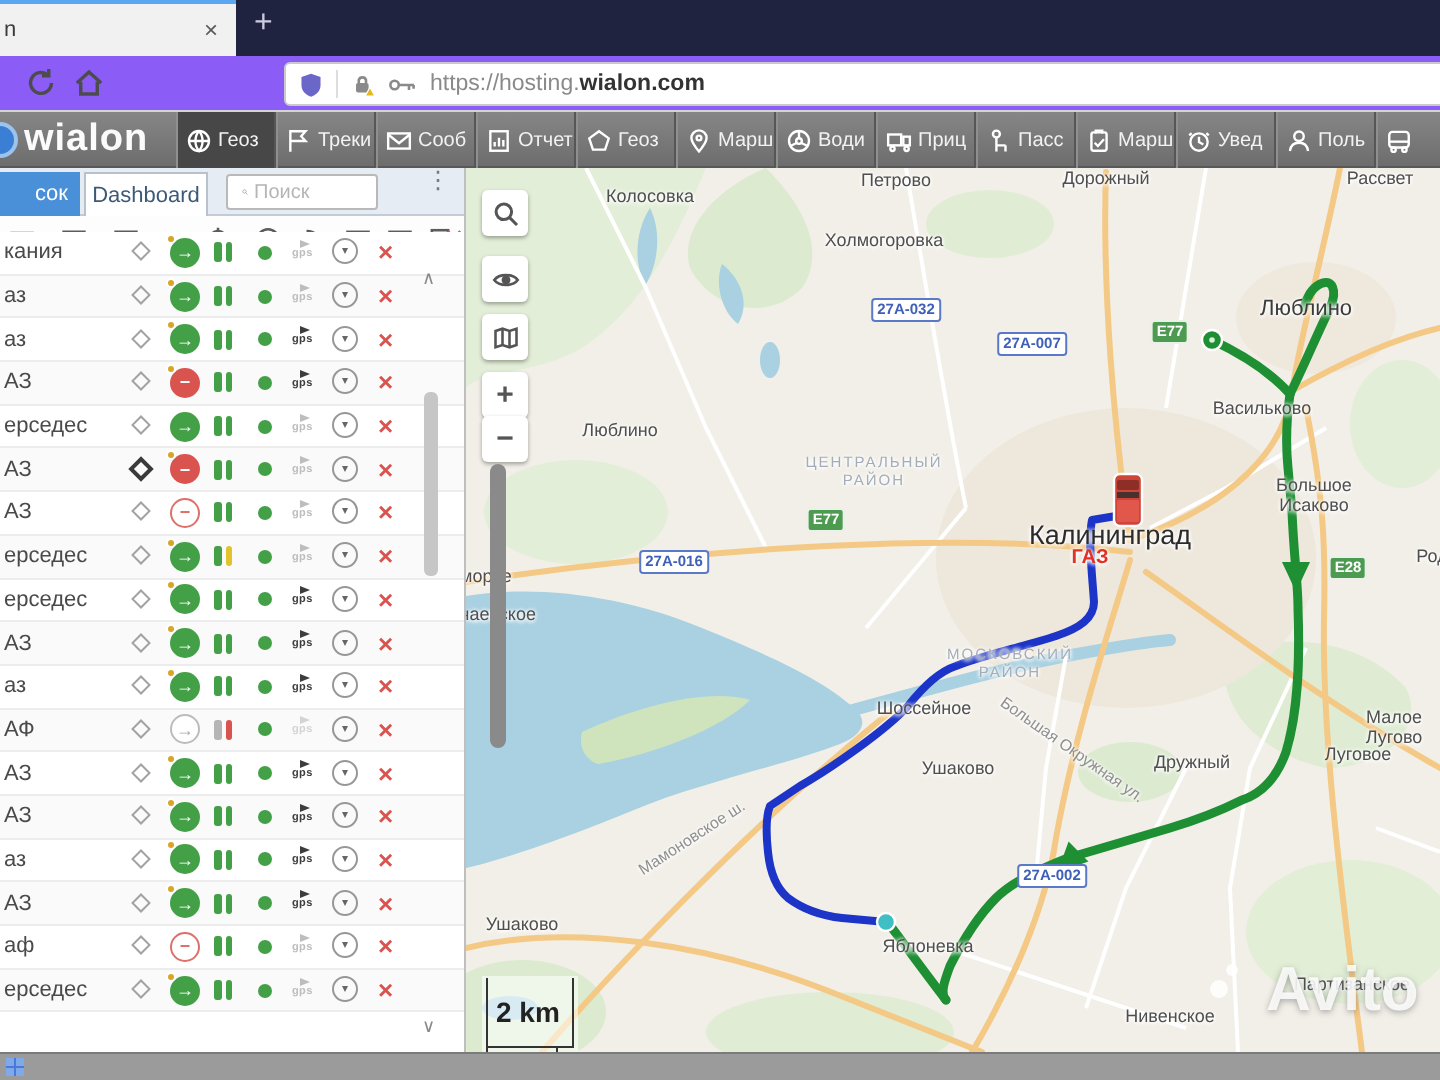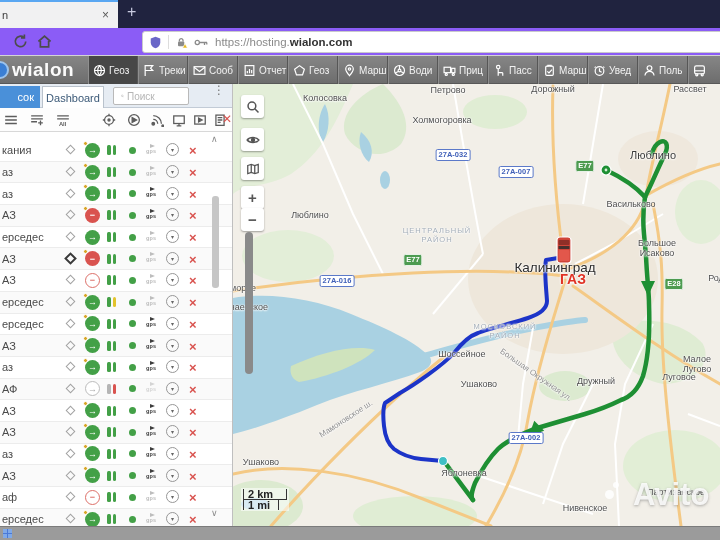--- a/index.html
+++ b/index.html
@@ -34,21 +34,21 @@
   #stabs{position:absolute;left:0;top:0;width:233px;height:24px;background:#e6ecf3;border-bottom:1px solid #c2cbd6;}
   #tab-list{position:absolute;left:0;top:2px;width:40px;height:22px;background:#4a90d9;color:#fff;font-size:11px;display:flex;align-items:center;justify-content:flex-end;padding-right:6px;}
   #tab-dash{position:absolute;left:42px;top:2px;width:62px;height:22px;background:#fff;border:1px solid #b9c2cc;border-bottom:none;color:#3c5a78;font-size:11px;display:flex;align-items:center;justify-content:center;}
   #ssearch{position:absolute;left:113px;top:3px;width:76px;height:18px;border:1px solid #b9b9b9;border-radius:2px;background:#fff;display:flex;align-items:center;padding:0 7px;gap:3px;}
   #ssearch input{border:none;outline:none;width:54px;font-size:10px;color:#444;font-family:inherit;}
   #ssearch input::placeholder{color:#b5b5b5;}
   #sdots{position:absolute;left:213px;top:4px;font-size:12px;color:#7a7a7a;letter-spacing:0;line-height:5px;text-align:center;width:8px;}
   #stoolbar{position:absolute;left:0;top:24px;width:233px;height:24px;background:#fdfdfd;border-bottom:1px solid #d8d8d8;}
   .tbico{position:absolute;top:5px;width:14px;height:14px;cursor:pointer;}
   #tb-x{position:absolute;left:222px;top:4px;color:#d9534f;font-weight:bold;font-size:12px;cursor:pointer;}
-  #ulist{position:absolute;left:0;top:56px;width:233px;height:394px;background:#fff;}
+  #ulist{position:absolute;left:0;top:32px;width:233px;height:394px;background:#fff;}
   .row{position:relative;height:21.7px;border-bottom:1px solid #ececec;background:#fff;cursor:pointer;}
   .row:nth-child(even){background:#fafafa;}
   .rname{position:absolute;left:2px;top:50%;transform:translateY(-50%);font-size:11px;color:#4a4a4a;white-space:nowrap;max-width:62px;overflow:hidden;}
   .diamond{position:absolute;left:67px;top:50%;margin-top:-4px;width:7px;height:7px;border:1px solid #a2a2a2;transform:rotate(45deg);}
   .diamond.sel{border:2px solid #3a3a3a;width:9px;height:9px;margin-top:-5px;left:66px;}
   .m{position:absolute;left:85px;top:50%;margin-top:-7.5px;width:15px;height:15px;border-radius:50%;display:flex;align-items:center;justify-content:center;font-size:9px;font-weight:bold;color:#fff;}
   .m-moving{background:#43a047;}
   .m-stopped{background:#d9534f;}
   .m-stopped-outline{border:1.5px solid #dd7069;color:#dd7069;background:#fff;}
   .m-inactive{border:1.5px solid #bcbcbc;color:#aaa;background:#fff;}
@@ -69,28 +69,28 @@
   #lthumb{position:absolute;left:212px;top:112px;width:7px;height:92px;background:#c6c6c6;border-radius:3px;}
 
   
   #map{position:absolute;left:233px;top:84px;width:487px;height:442px;overflow:hidden;background:#f2efe8;}
   #mapsvg{position:absolute;left:0;top:0;}
   .mlabel{position:absolute;transform:translate(-50%,-50%);white-space:pre-line;text-align:center;color:#4f4f4f;font-size:9px;line-height:1.15;text-shadow:0 0 2px #fff,0 0 2px #fff,0 1px 2px #fff;pointer-events:none;}
   .l-town{font-size:11px;color:#3b3b3b;}
   .l-city{font-size:13.5px;color:#2b2b2b;}
   .l-district{font-size:7.5px;color:#a3adb8;letter-spacing:1px;}
   .l-street{font-size:8px;color:#8f8f8f;}
-  .l-unit{font-size:14px;font-weight:bold;color:#e03225;margin-left:28px;}
+  .l-unit{font-size:10px;font-weight:bold;color:#e03225;}
   .badge{position:absolute;transform:translate(-50%,-50%);font-size:7.5px;font-weight:bold;padding:0 2px;border-radius:2px;line-height:10px;}
   .b-ru{background:#fff;border:1px solid #5b79c9;color:#3f5fb8;}
   .b-eu{background:#4d9b50;border:1px solid #e8f2e8;color:#fff;}
   .mapbtn{position:absolute;left:8px;width:23px;height:23px;background:#fff;border-radius:3px;box-shadow:0 1px 2px rgba(0,0,0,.35);display:flex;align-items:center;justify-content:center;color:#555;font-size:15px;font-weight:bold;cursor:pointer;}
   #mslider{position:absolute;left:12px;top:148px;width:8px;height:142px;background:#8a8a8a;border-radius:4px;cursor:pointer;}
   #scalebox{position:absolute;left:8px;top:404px;background:rgba(255,255,255,.55);padding:1px 2px;}
-  #scalebox div{font-size:11px;font-weight:bold;color:#222;border-left:1.5px solid #333;border-right:1.5px solid #333;padding:0 4px;line-height:10px;}
+  #scalebox div{font-size:14px;font-weight:bold;color:#222;border-left:1.5px solid #333;border-right:1.5px solid #333;padding:12px 4px;line-height:10px;}
   #scalebox .km{border-bottom:1.5px solid #333;width:44px;}
   #scalebox .mi{width:36px;}
   #watermark{position:absolute;left:372px;top:398px;display:flex;align-items:flex-start;gap:14px;color:rgba(255,255,255,.85);text-shadow:0 1px 3px rgba(110,110,110,.55);pointer-events:none;}
   #watermark .wm-dots i{display:block;border-radius:50%;background:rgba(255,255,255,.85);}
   #watermark .wm-dots i.d1{width:6px;height:6px;margin-left:8px;}
   #watermark .wm-dots i.d2{width:9px;height:9px;margin-top:2px;}
   #wmtext{font-size:31px;font-weight:bold;line-height:.85;}
 
   
   #footer{position:absolute;left:0;top:526px;width:720px;height:14px;background:#9b9b9b;border-top:1px solid #7b7b7b;}

